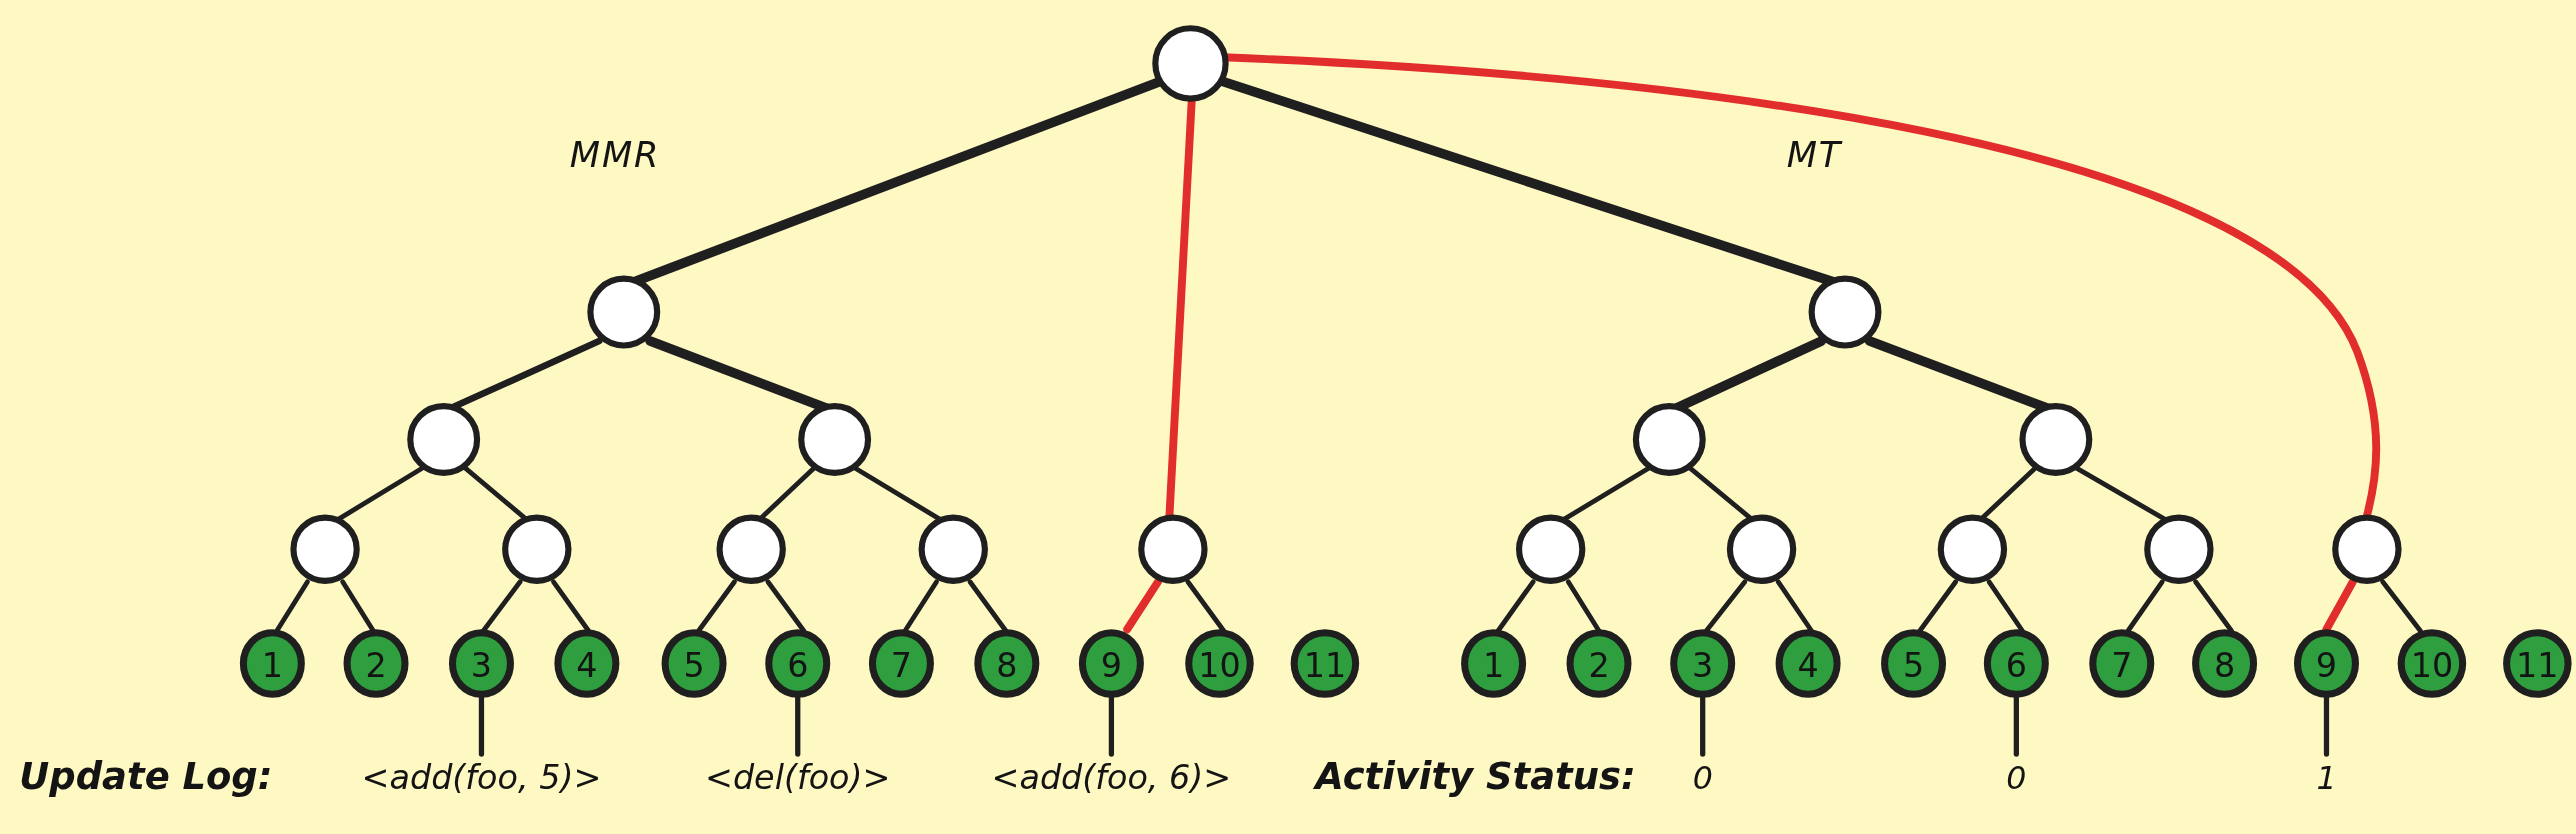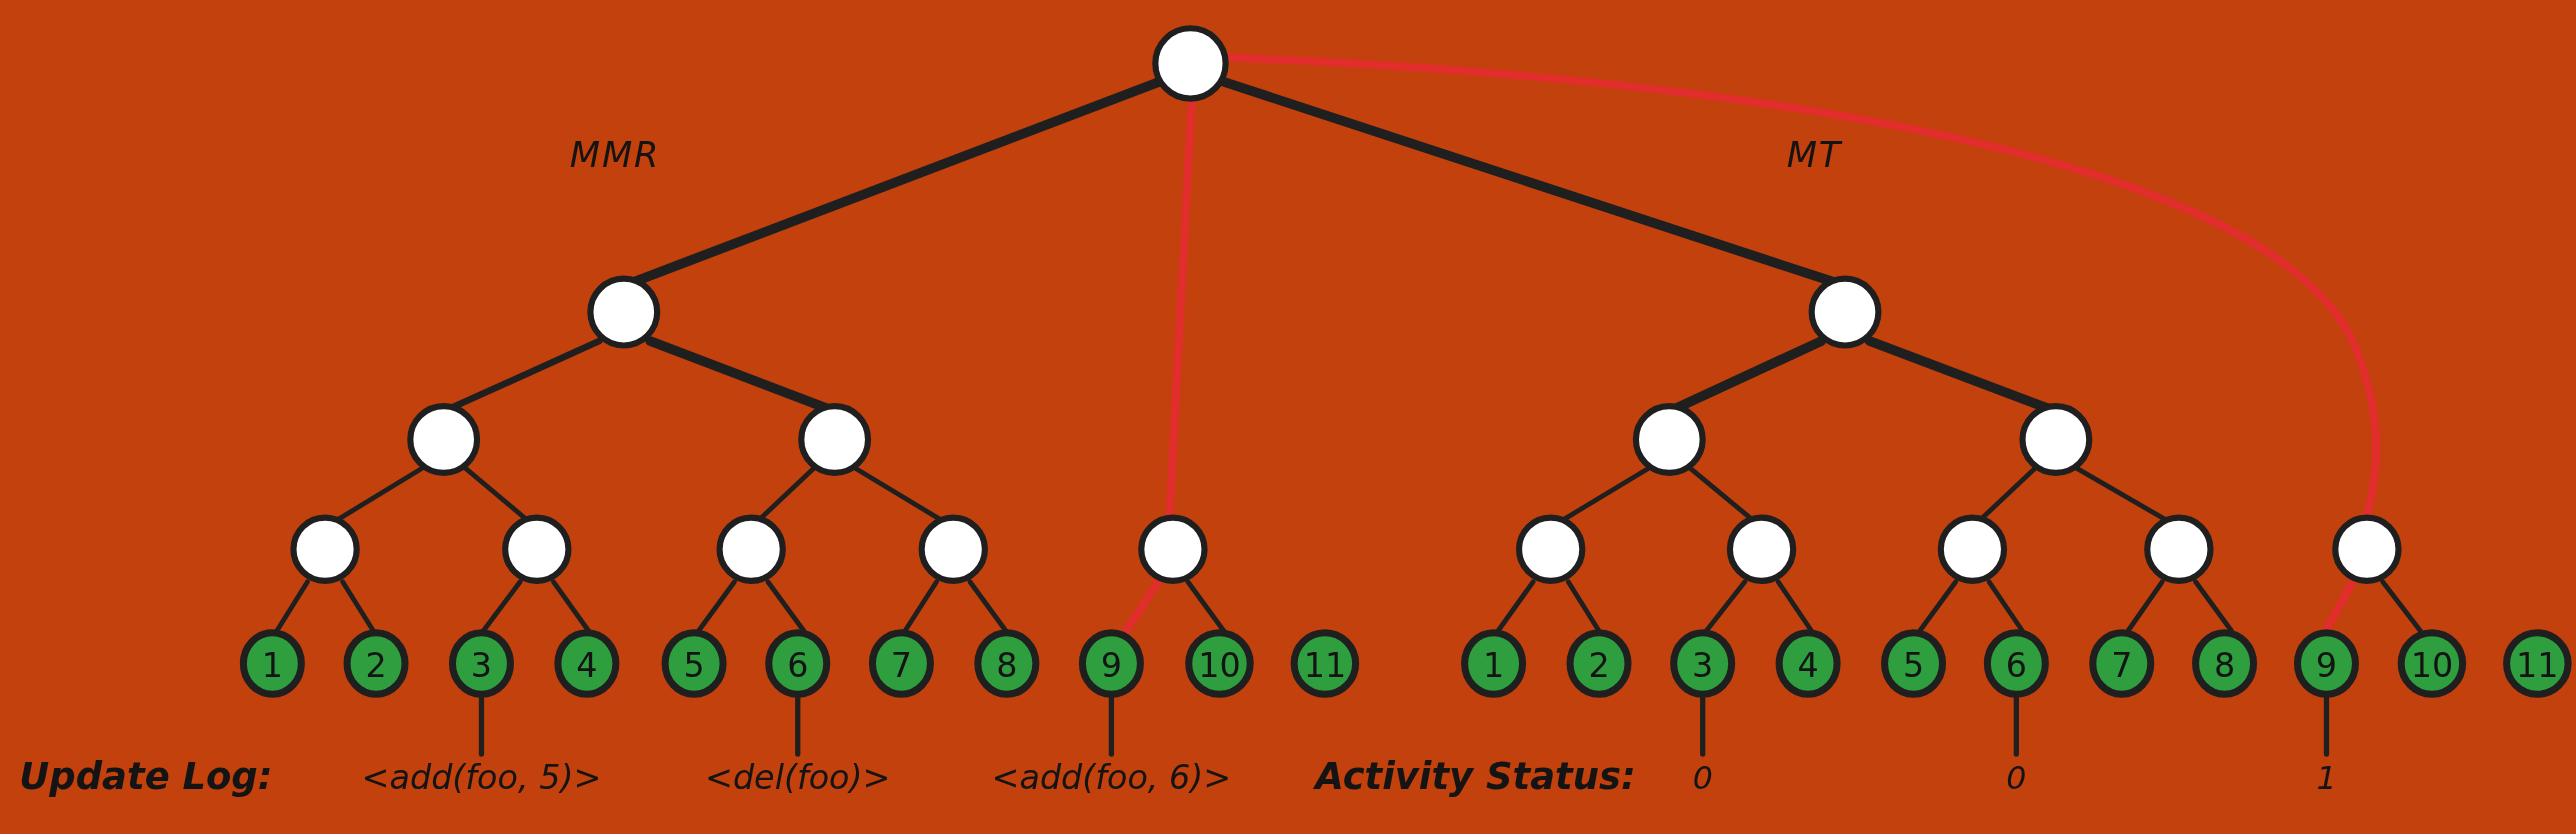--- a/index.html
+++ b/index.html
@@ -7,21 +7,21 @@
     padding: 0;
     background: #ffffff;
   }
   body {
     font-family: "DejaVu Sans", sans-serif;
   }
   #stage {
     position: relative;
     width: 2576px;
     height: 835px;
-    background: #c2410c;
+    background: #fef9c3;
     overflow: hidden;
   }
   #diagram {
     position: absolute;
     inset: 0;
     width: 2576px;
     height: 835px;
   }
   .node-circle {
     fill: #ffffff;

